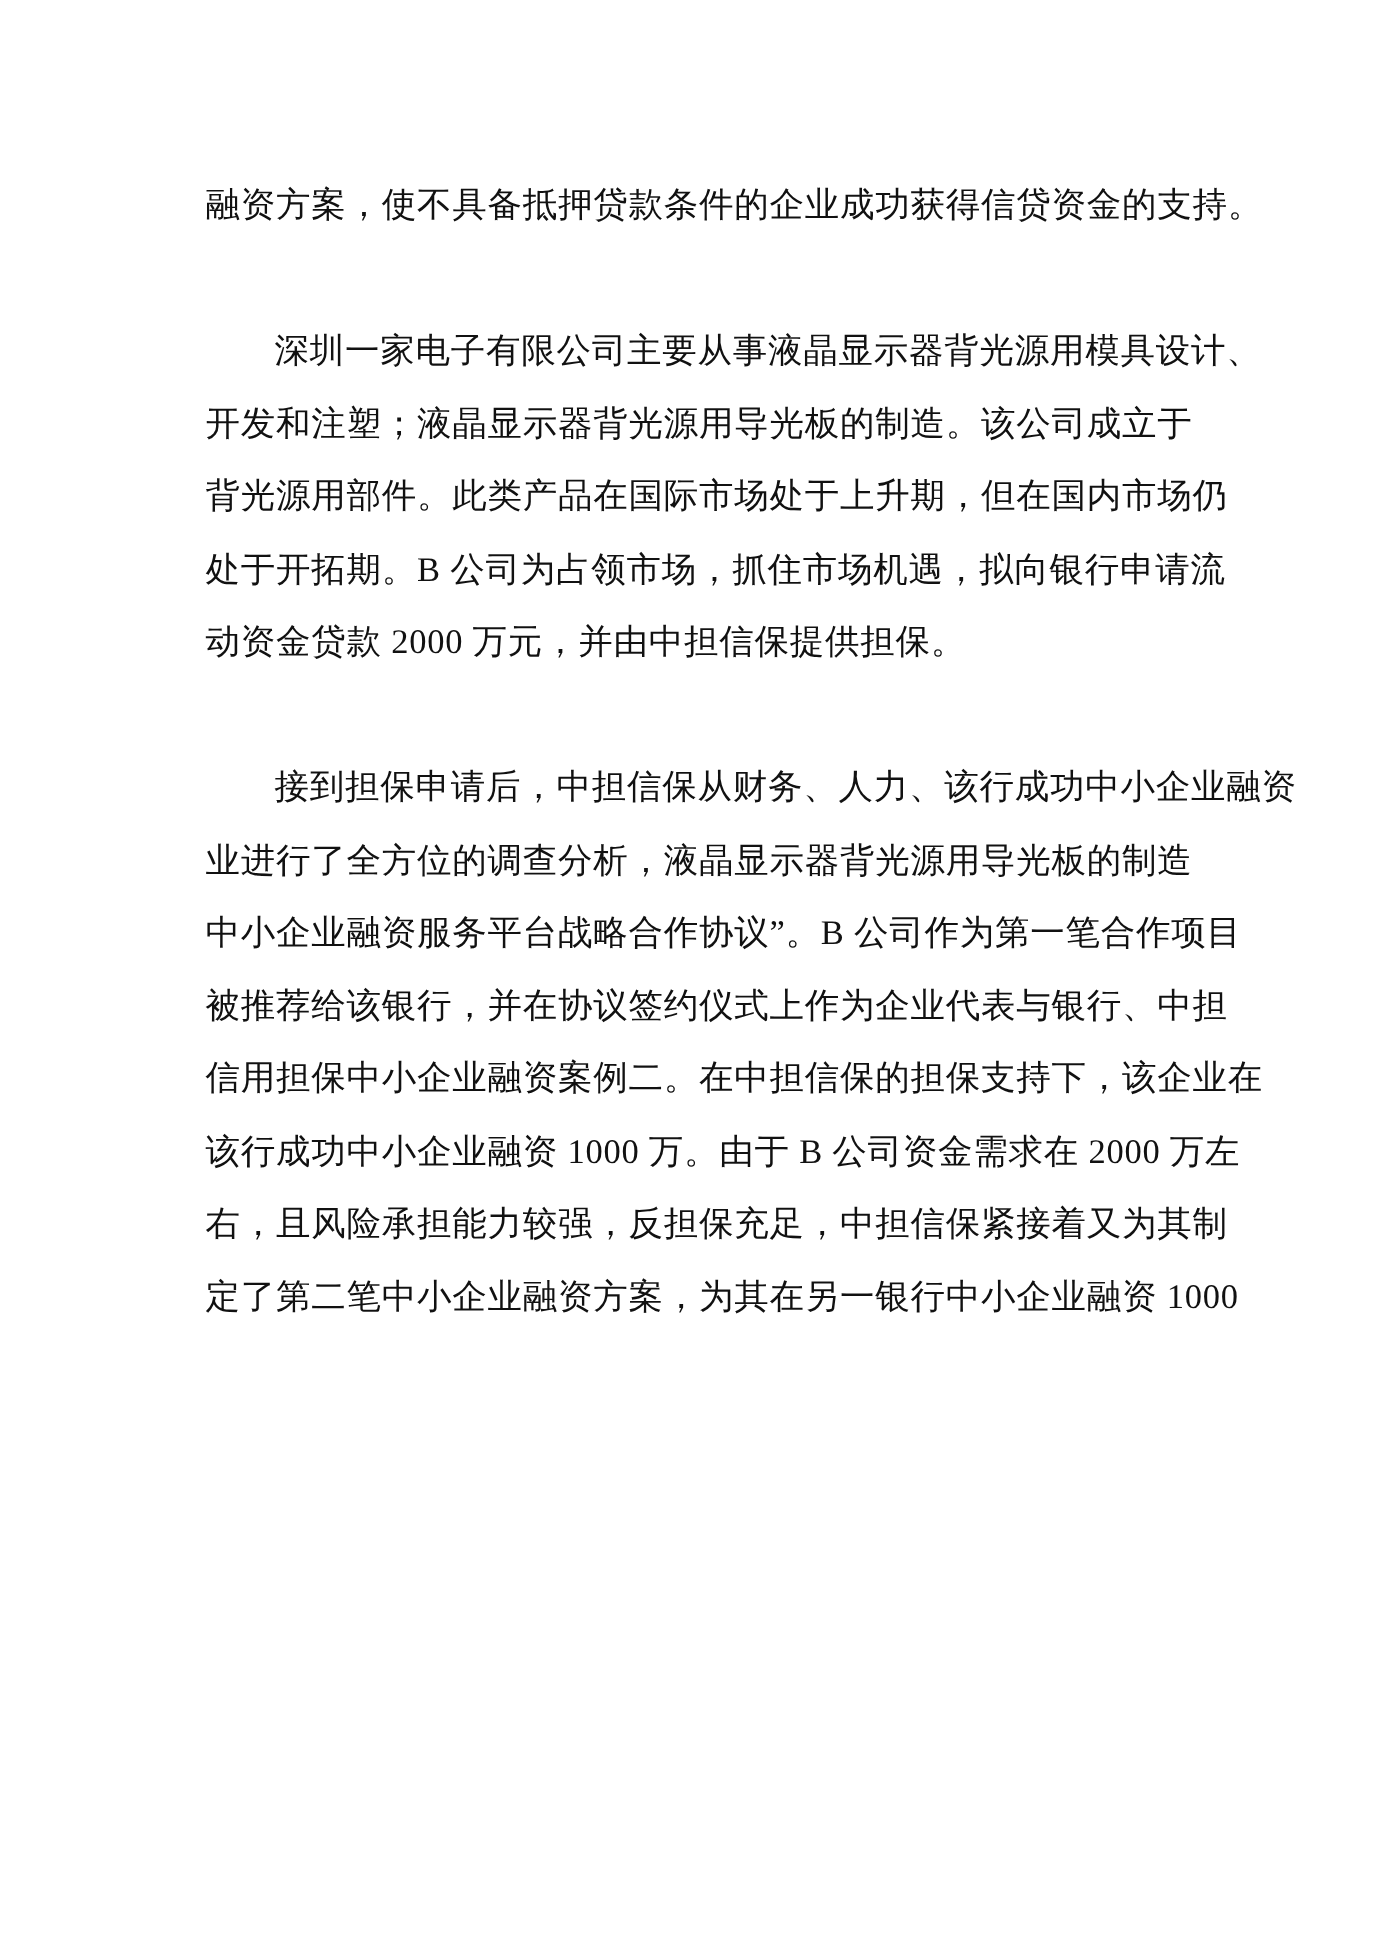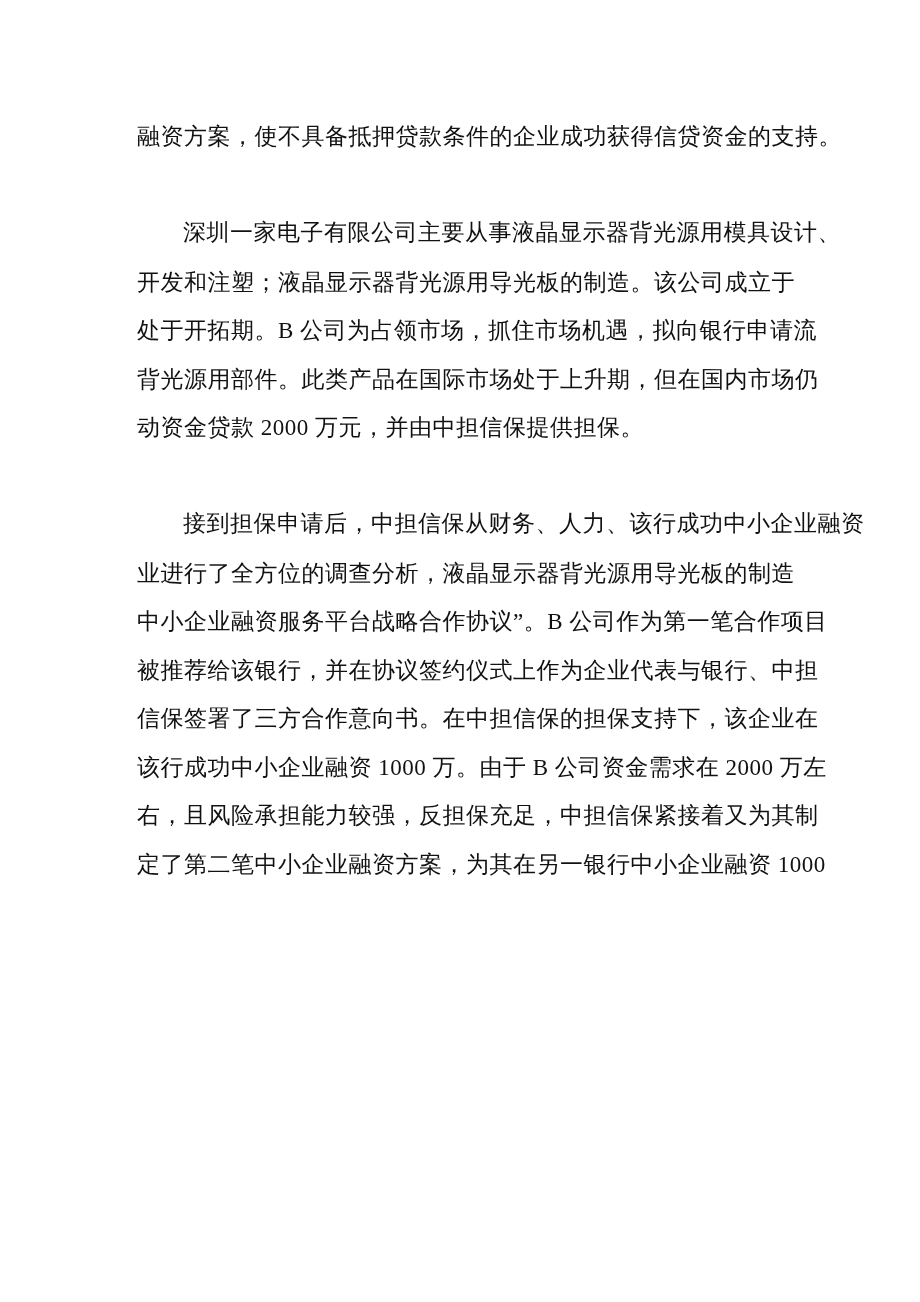--- a/index.html
+++ b/index.html
@@ -24,21 +24,20 @@
   .line {
     font-size: 23px;
     line-height: 48.5px;
     white-space: nowrap;
     letter-spacing: 0.5px;
     color: #111111;
   }
   
   .indent-first .line:first-child {
     text-indent: 2em;
-    font-family: Liberation Mono, monospace;
   }
   .heading {
     text-indent: 2em;
   }
   
   .gap-2 { margin-top: 97px; }   
   .gap-1 { margin-top: 48.5px; } 
 </style>
 </head>
 <body>
@@ -46,29 +45,29 @@
 <div class="page">
 
   <div class="para">
       <div class="line">融资方案，使不具备抵押贷款条件的企业成功获得信贷资金的支持。</div>
     </div>
 
 
   <div class="para indent-first gap-1">
       <div class="line">深圳一家电子有限公司主要从事液晶显示器背光源用模具设计、</div>
       <div class="line">开发和注塑；液晶显示器背光源用导光板的制造。该公司成立于</div>
+      <div class="line">背光源用部件。此类产品在国际市场处于上升期，但在国内市场仍</div>
       <div class="line">处于开拓期。B 公司为占领市场，抓住市场机遇，拟向银行申请流</div>
-      <div class="line">背光源用部件。此类产品在国际市场处于上升期，但在国内市场仍</div>
       <div class="line">动资金贷款 2000 万元，并由中担信保提供担保。</div>
     </div>
 
   <div class="para indent-first gap-1">
       <div class="line">接到担保申请后，中担信保从财务、人力、该行成功中小企业融资</div>
       <div class="line">业进行了全方位的调查分析，液晶显示器背光源用导光板的制造</div>
       <div class="line">中小企业融资服务平台战略合作协议”。B 公司作为第一笔合作项目</div>
       <div class="line">被推荐给该银行，并在协议签约仪式上作为企业代表与银行、中担</div>
-      <div class="line">信保签署了三方合作意向书。在中担信保的担保支持下，该企业在</div>
+      <div class="line">信用担保中小企业融资案例二。在中担信保的担保支持下，该企业在</div>
       <div class="line">该行成功中小企业融资 1000 万。由于 B 公司资金需求在 2000 万左</div>
       <div class="line">右，且风险承担能力较强，反担保充足，中担信保紧接着又为其制</div>
       <div class="line">定了第二笔中小企业融资方案，为其在另一银行中小企业融资 1000</div>
     </div>
 
 </div>
 
 </body></html>

